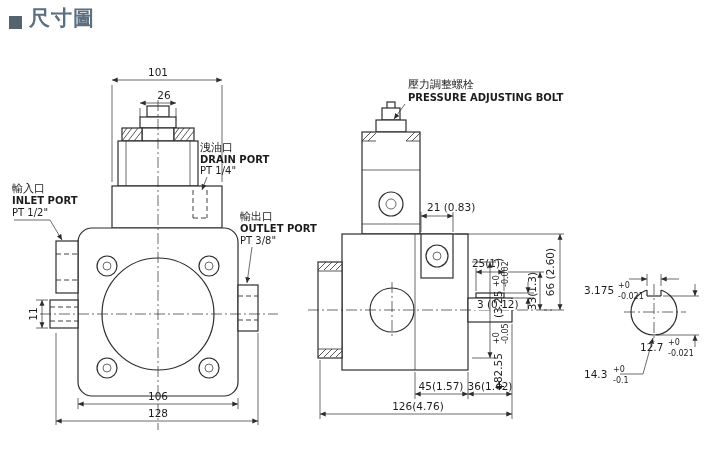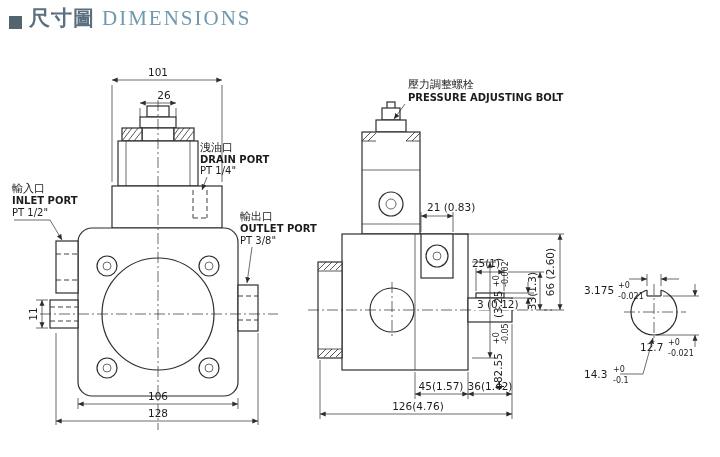--- a/index.html
+++ b/index.html
@@ -26,21 +26,20 @@
   .hat{stroke:#2d2d2d;stroke-width:0.8}
 </style>
 </head>
 <body>
 
 <div class="page">
 
   <div class="titlebar">
     <div class="bullet"></div>
     <div class="t-cn">尺寸圖</div>
-    <div class="t-en">DIMENSIONS</div>
   </div>
 
   <svg width="720" height="457" viewBox="0 0 720 457">
     <defs>
       <marker id="arE" viewBox="0 0 10 8" refX="9" refY="4" markerWidth="9" markerHeight="8" orient="auto">
         <path d="M0,0 L9,4 L0,8 z" fill="#2d2d2d"></path>
       </marker>
       <marker id="arS" viewBox="0 0 10 8" refX="0" refY="4" markerWidth="9" markerHeight="8" orient="auto">
         <path d="M9,0 L0,4 L9,8 z" fill="#2d2d2d"></path>
       </marker>

